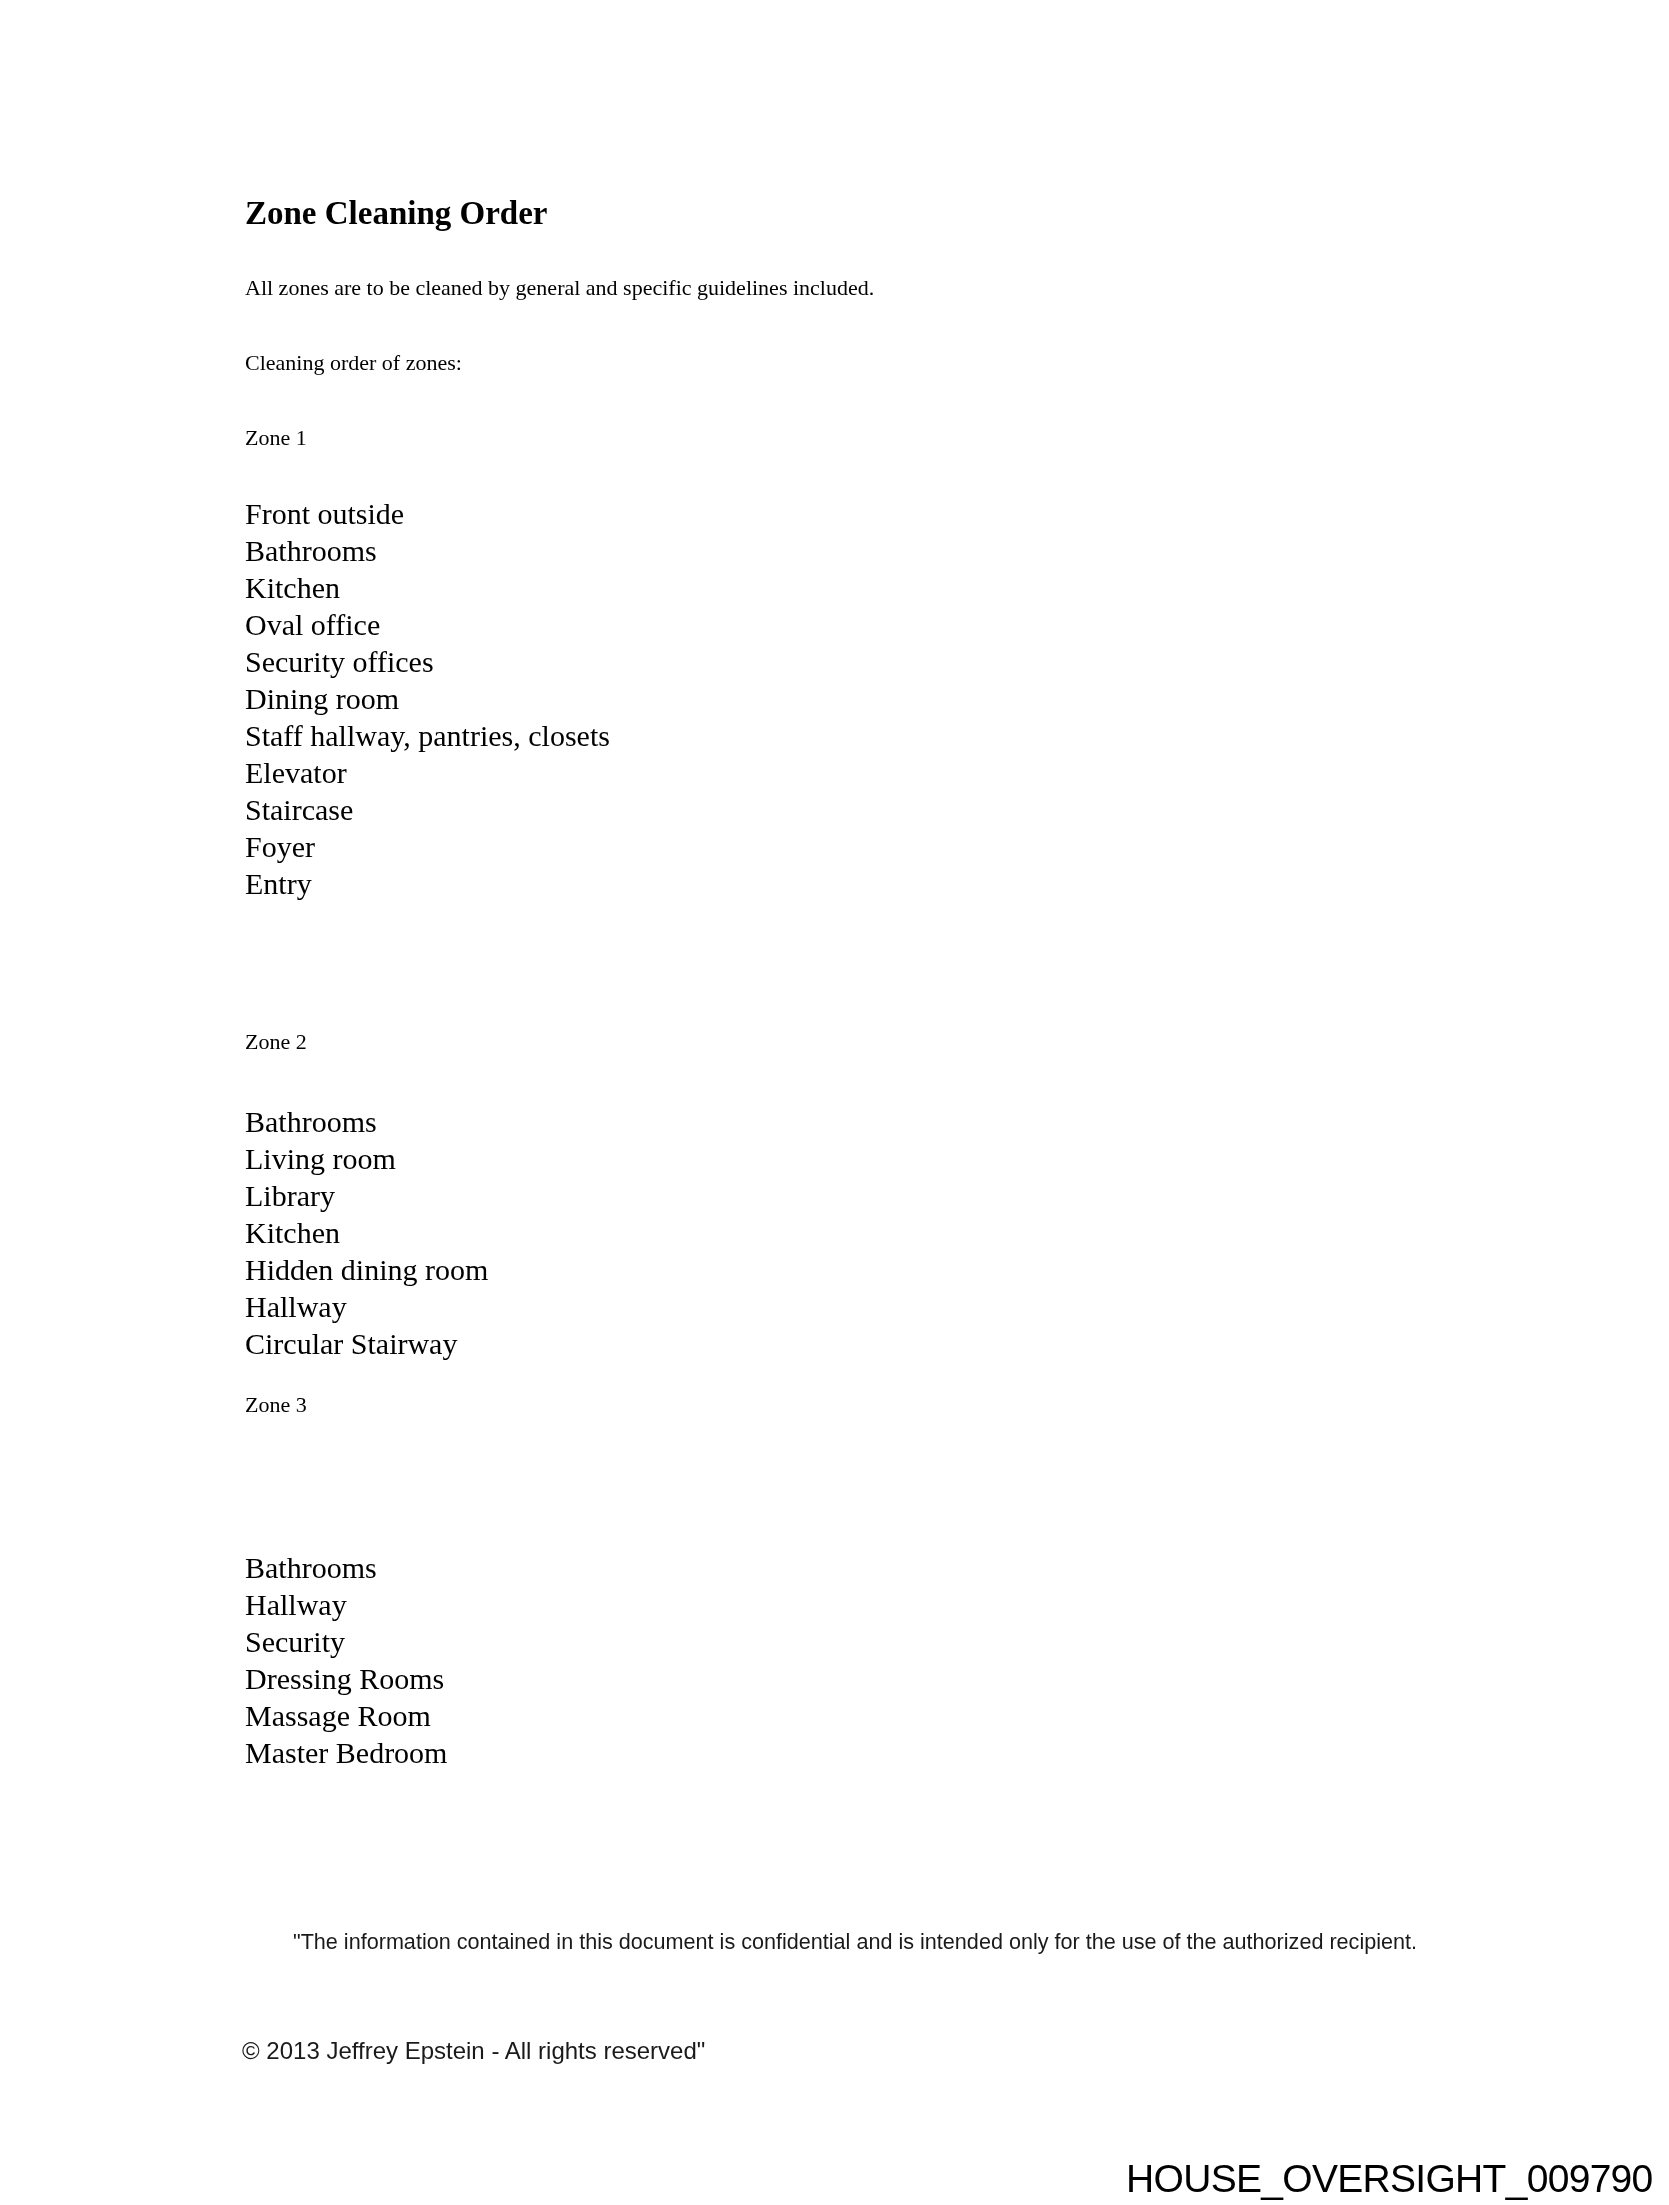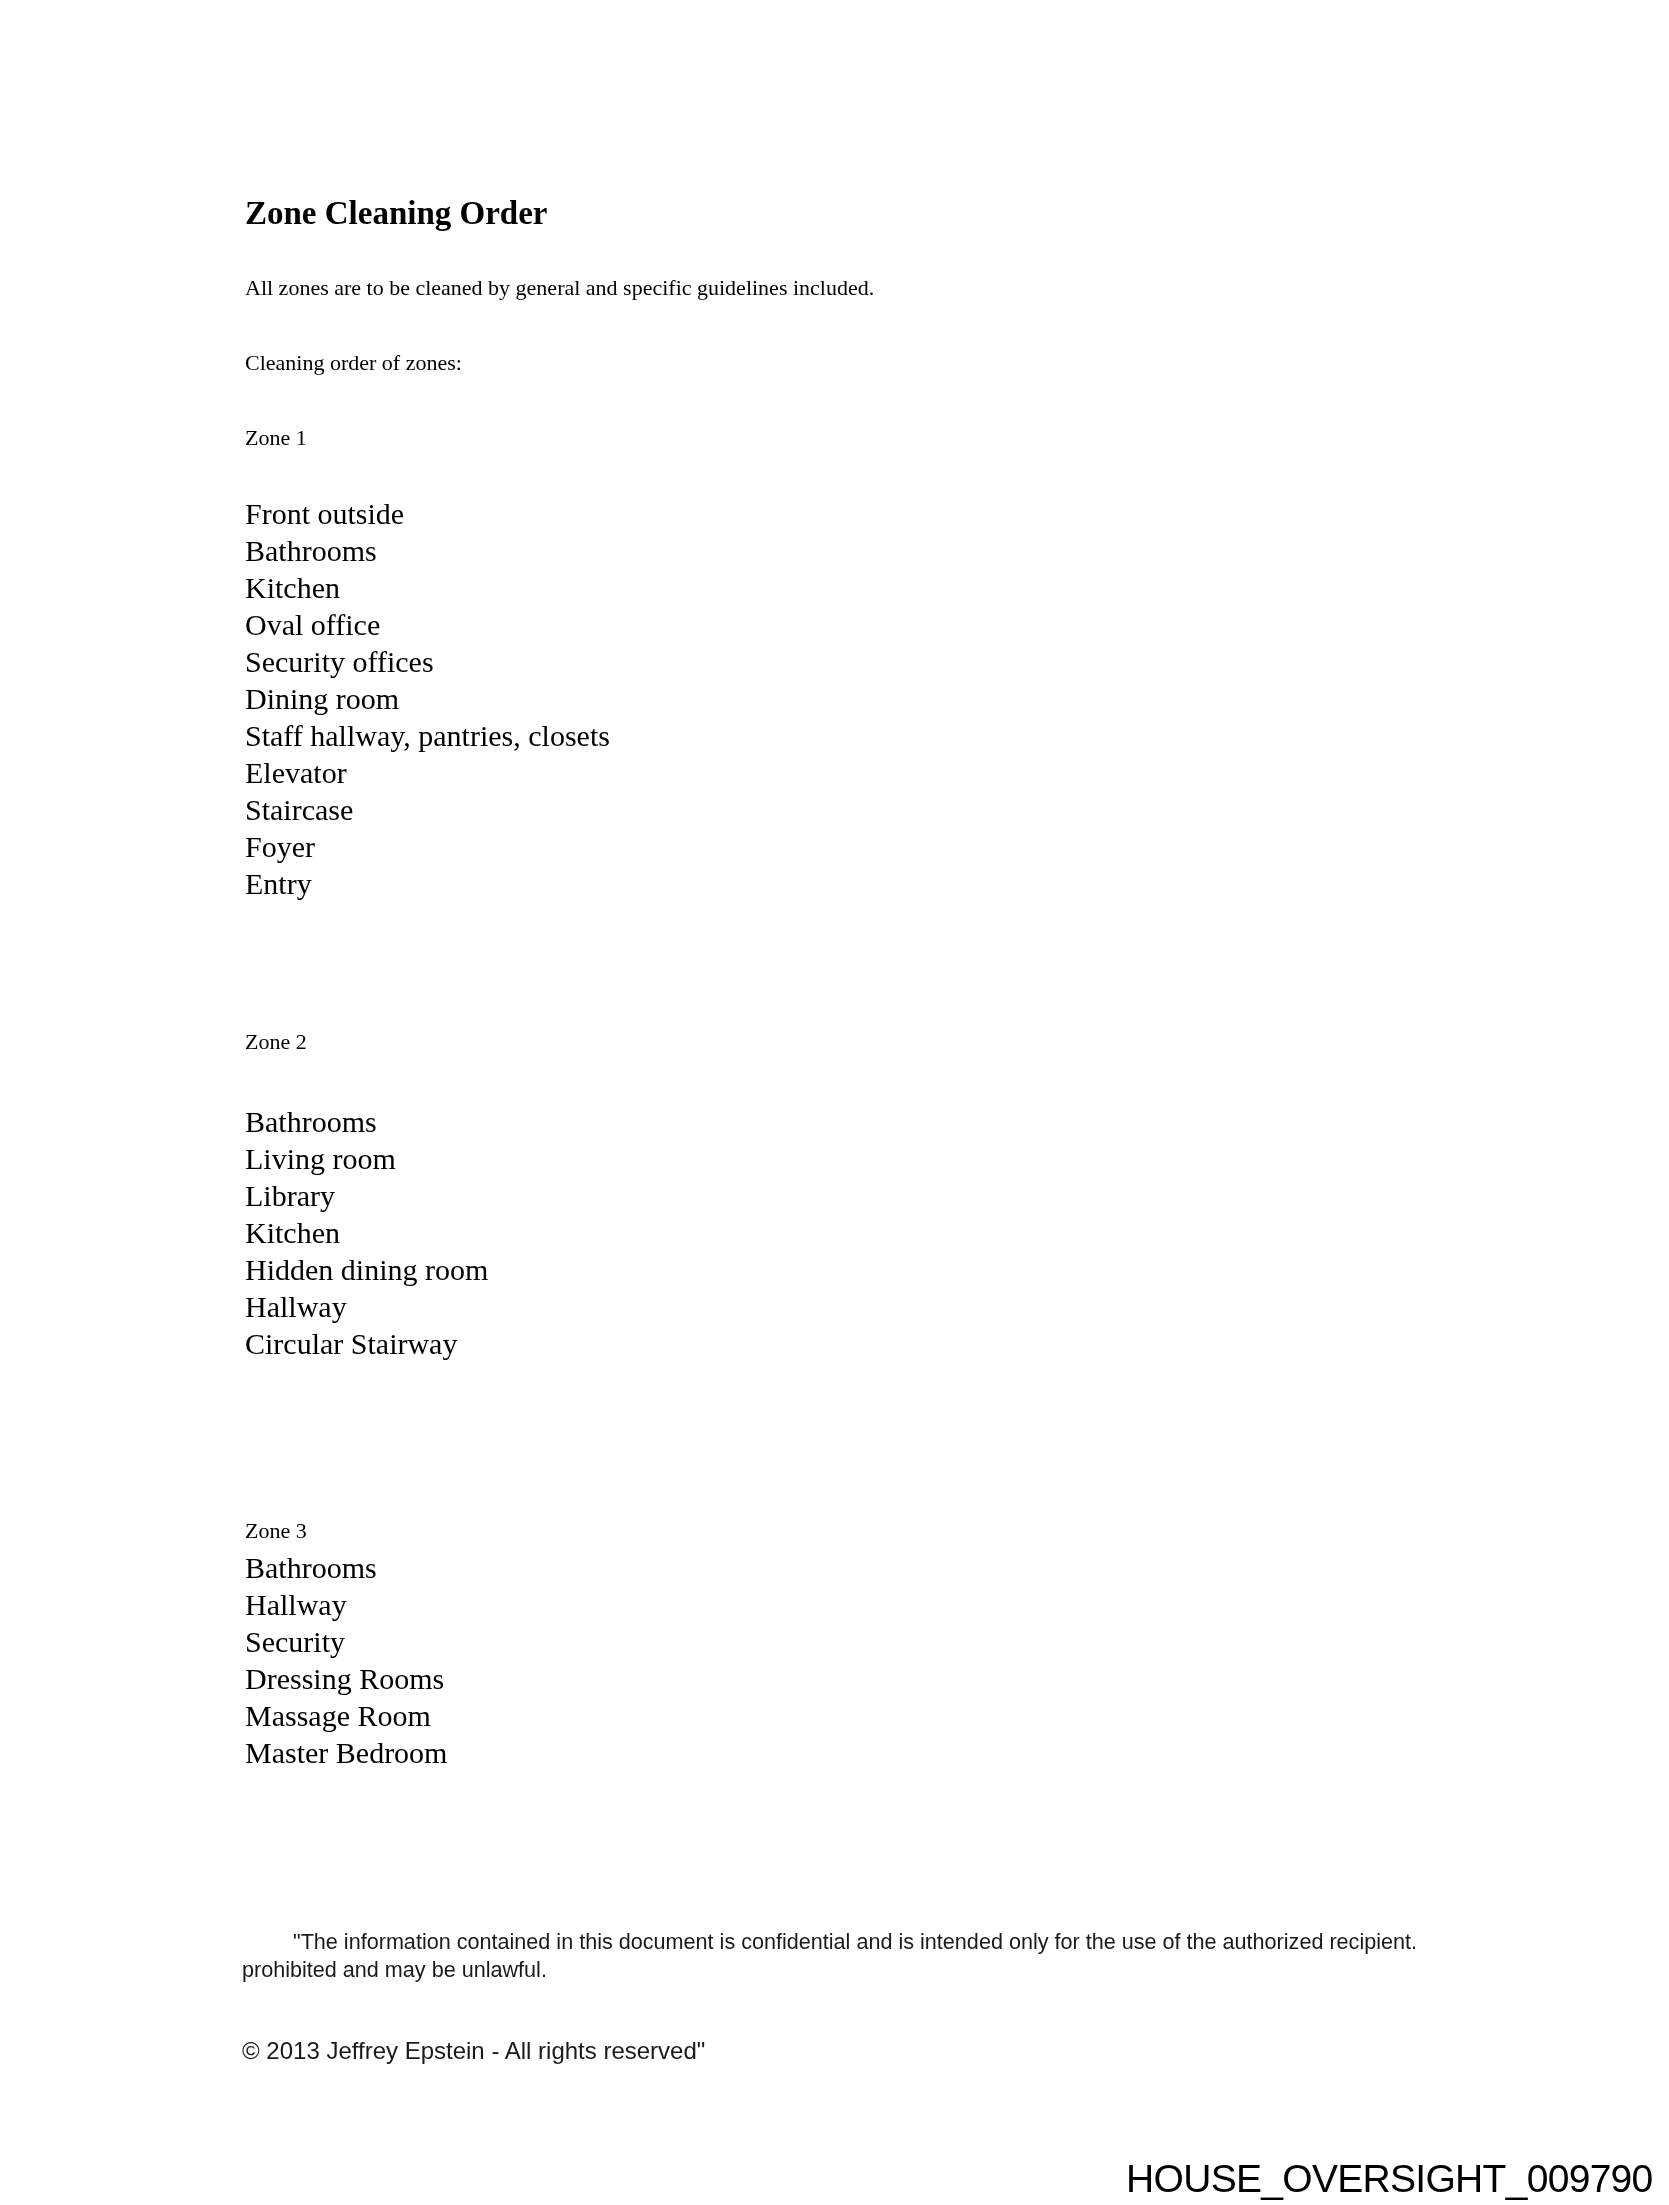--- a/index.html
+++ b/index.html
@@ -85,31 +85,30 @@
 <div class="abs zone-list" style="top:1103px">
   <div>Bathrooms</div>
   <div>Living room</div>
   <div>Library</div>
   <div>Kitchen</div>
   <div>Hidden dining room</div>
   <div>Hallway</div>
   <div>Circular Stairway</div>
 </div>
 
-<div class="abs body-text" style="top:1518px">Zone 3</div>
+<div class="abs body-text" style="top:1392px">Zone 3</div>
 <div class="abs zone-list" style="top:1549px">
   <div>Bathrooms</div>
   <div>Hallway</div>
   <div>Security</div>
   <div>Dressing Rooms</div>
   <div>Massage Room</div>
   <div>Master Bedroom</div>
 </div>
 
 <div class="abs footer-block">
   <div class="line1">"The information contained in this document is confidential and is intended only for the use of the authorized recipient.</div>
-  <div>prohibited and may be unlawful.</div>
 </div>
 
 <div class="abs copyright">© 2013 Jeffrey Epstein - All rights reserved"</div>
 
 <div class="abs bates">HOUSE_OVERSIGHT_009790</div>
 
 
 </body></html>

